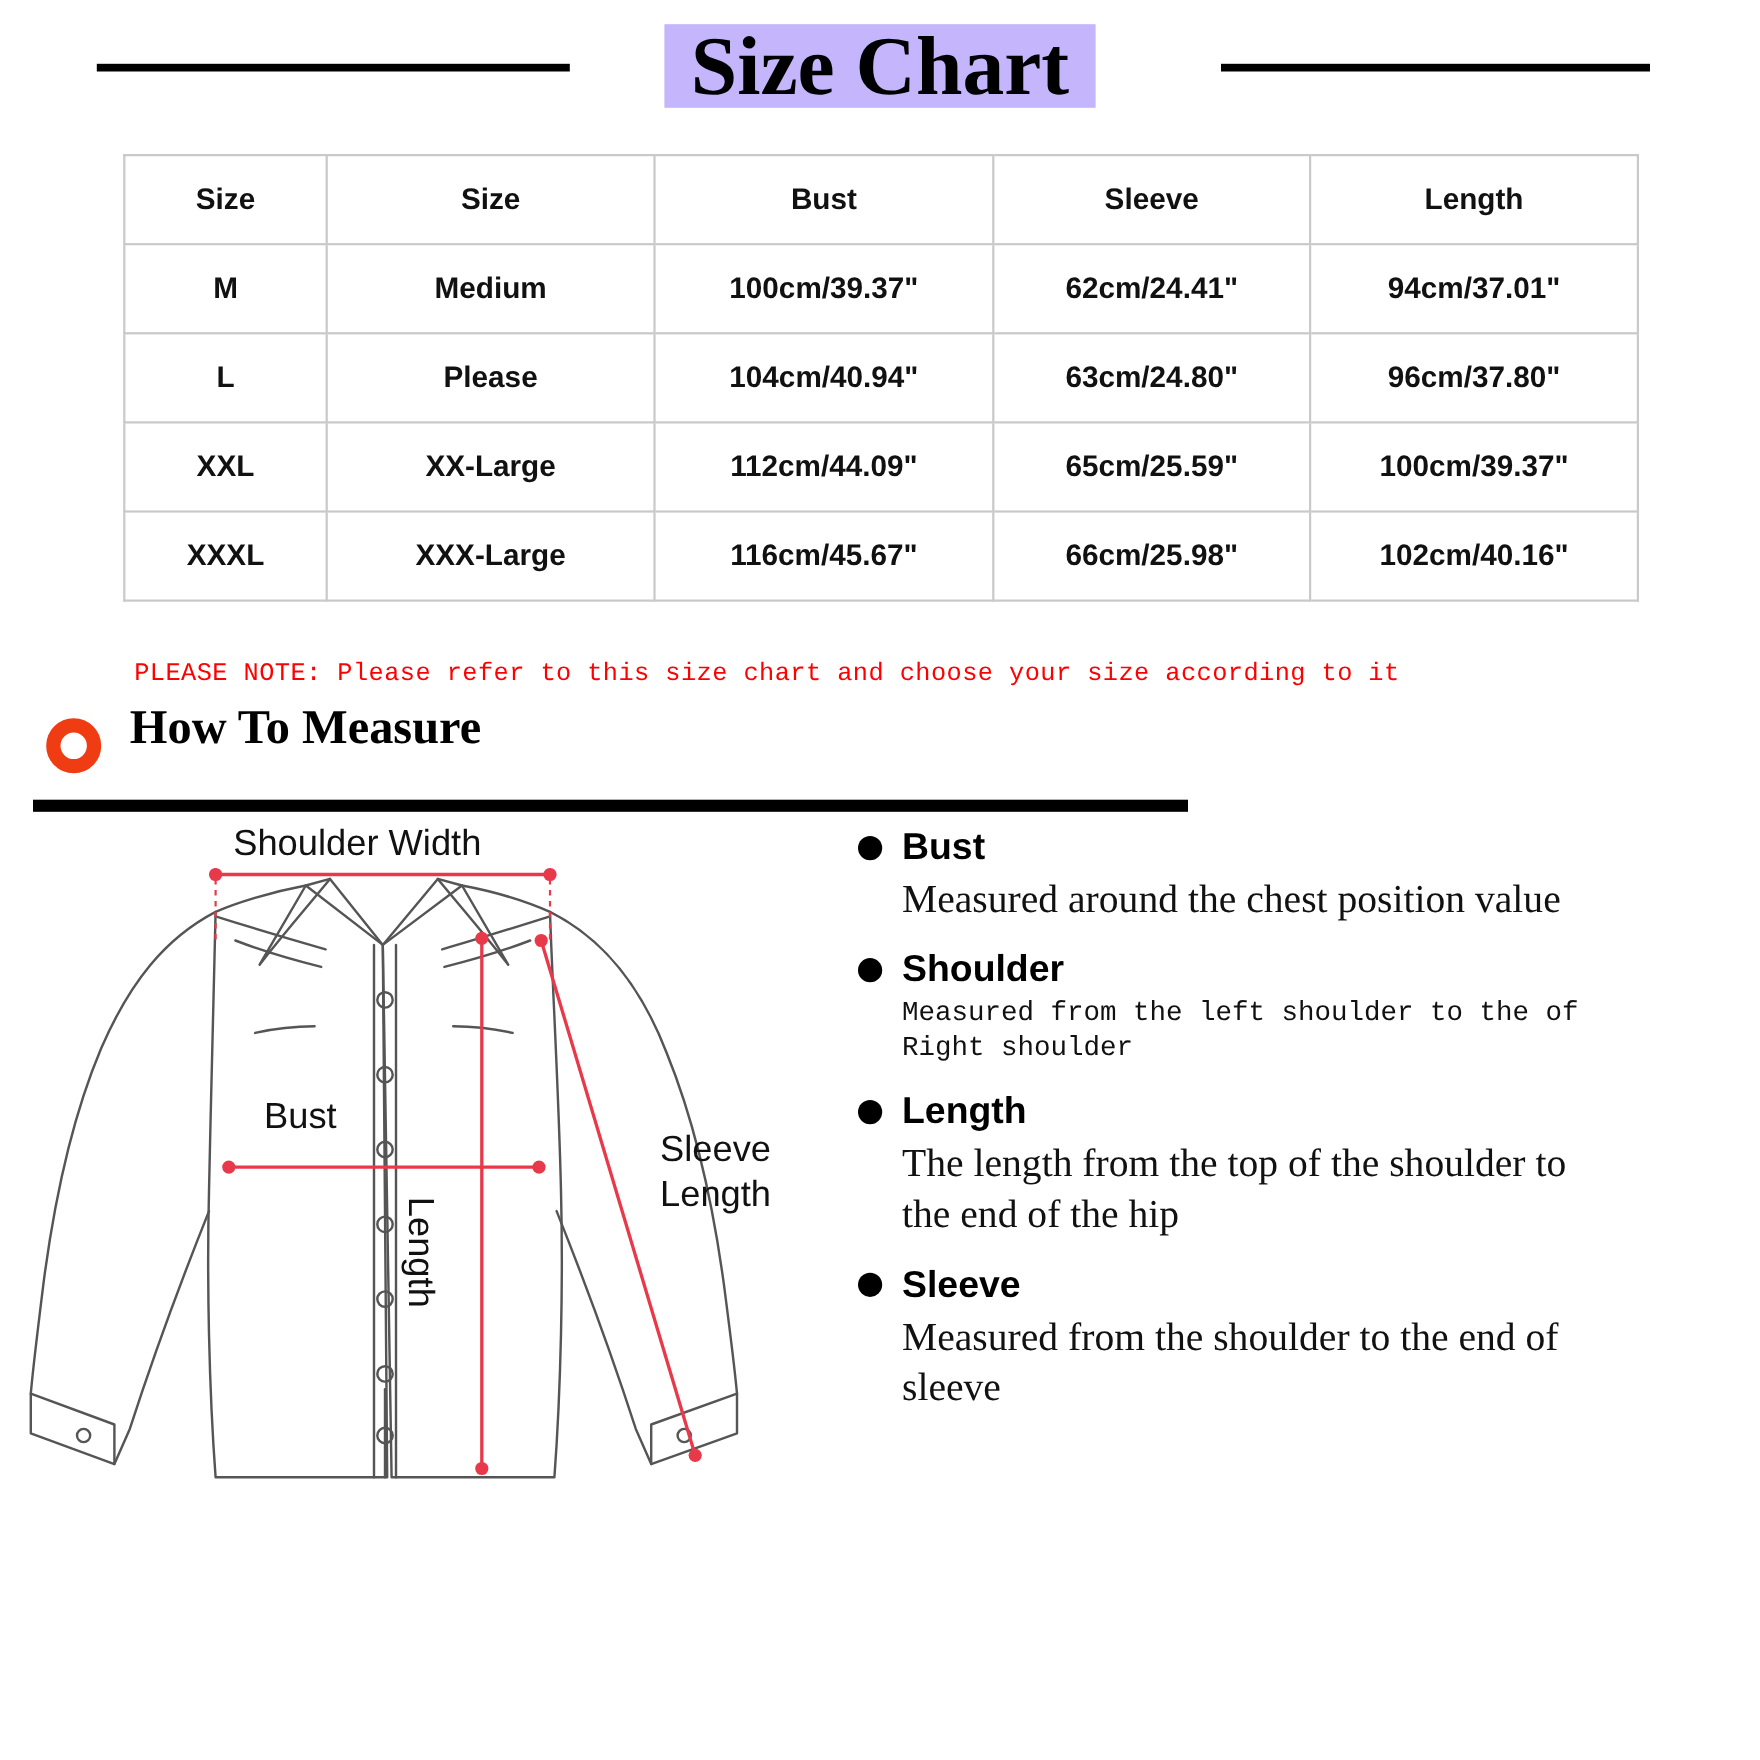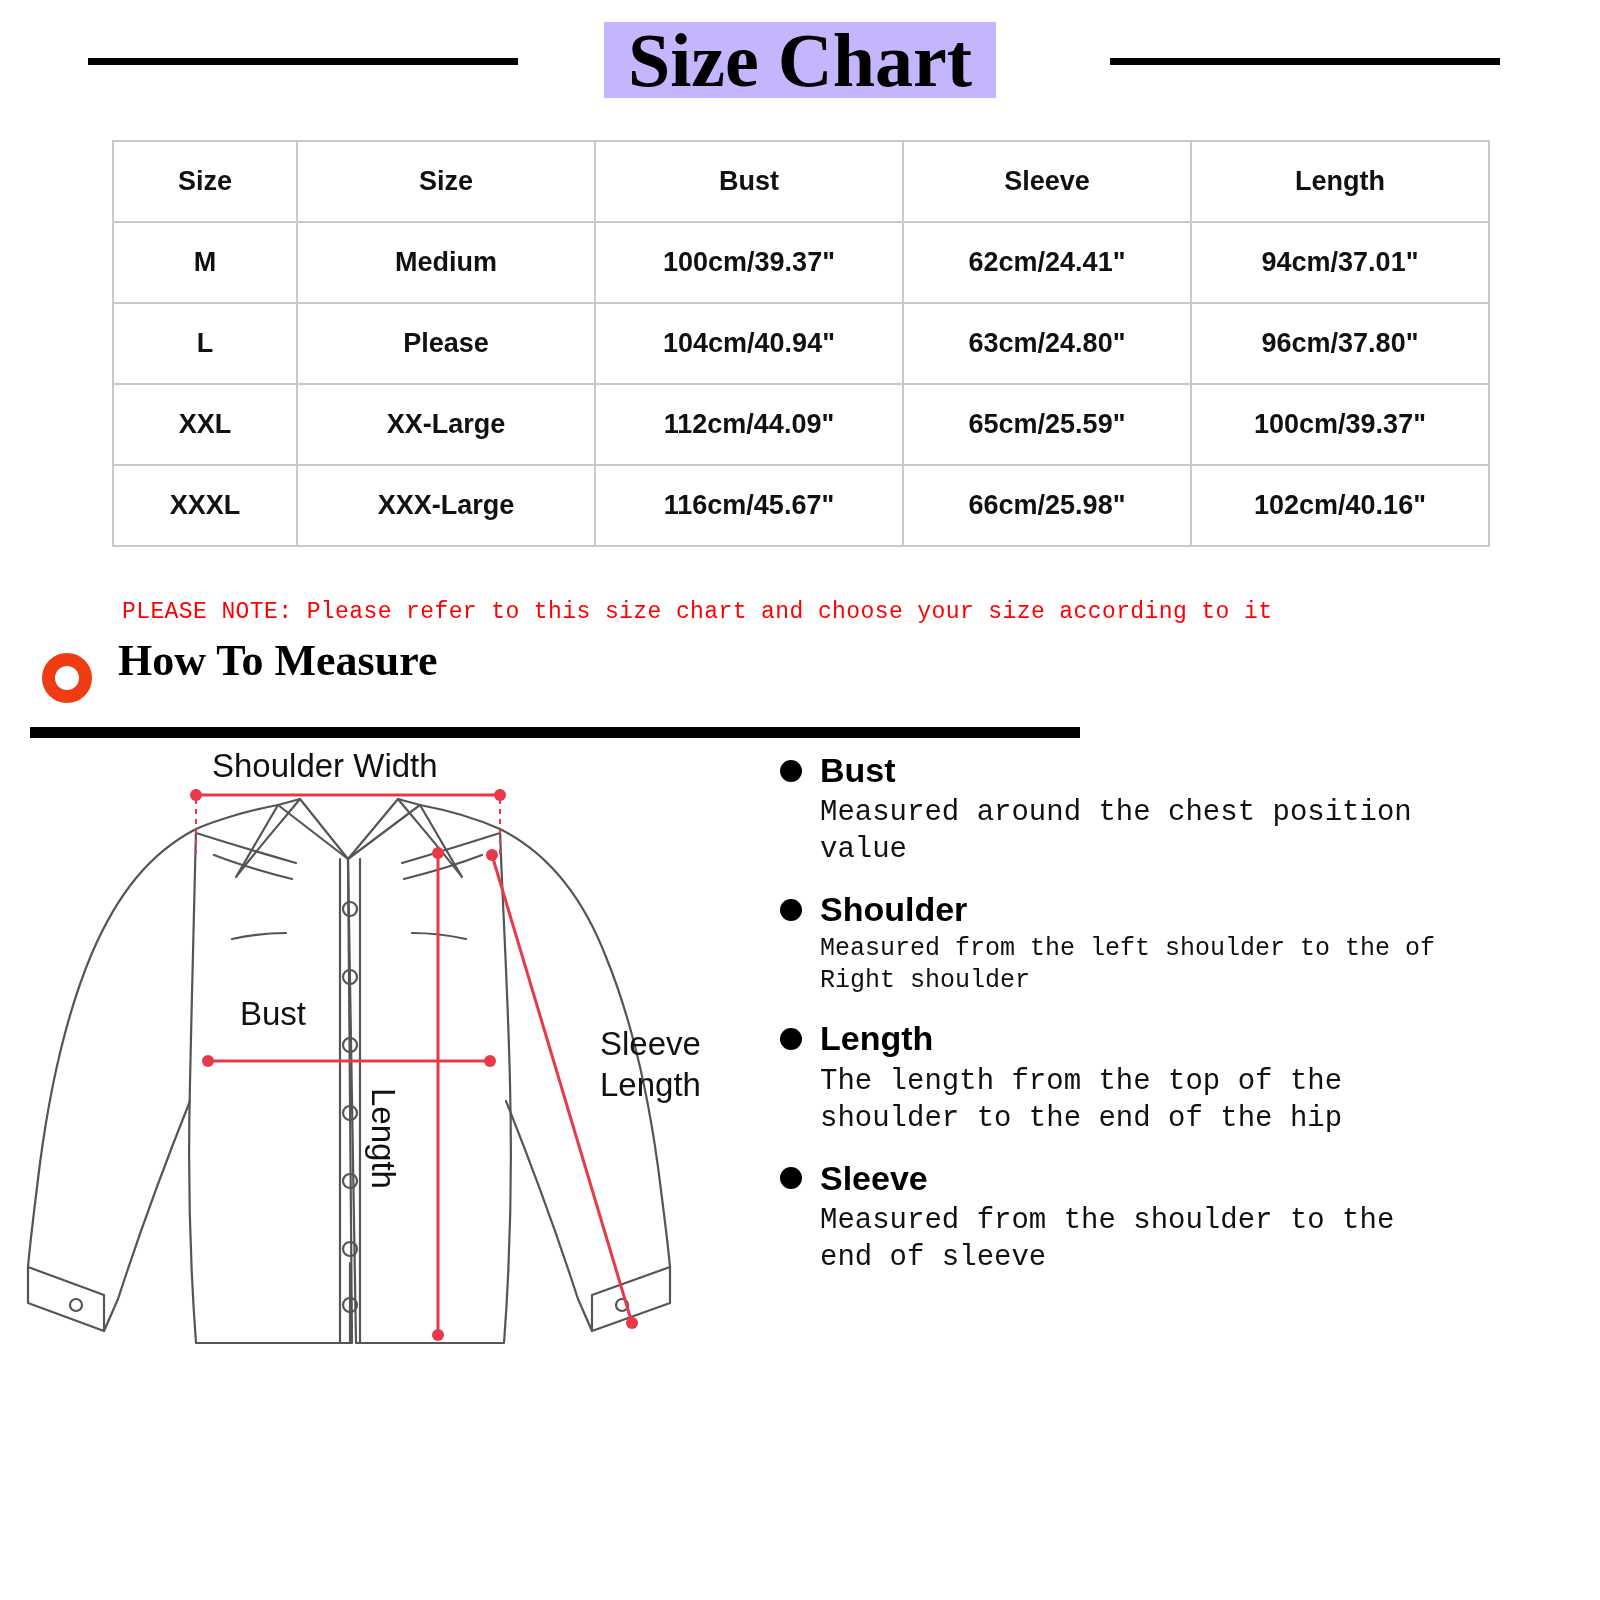--- a/index.html
+++ b/index.html
@@ -159,22 +159,22 @@
   }
   .def-term {
     font-family: "Liberation Sans", sans-serif;
     font-weight: 700;
     font-size: 34px;
     line-height: 1.15;
   }
   .def-body {
     margin-left: 40px;
     margin-top: 4px;
-    font-family: Liberation Mono, monospace;
-    font-size: 29px;
+    font-family: Liberation Serif, serif;
+    font-size: 36px;
     line-height: 1.28;
     color: #111;
     max-width: 640px;
   }
   .def-body.mono {
     font-family: "Liberation Mono", monospace;
     font-size: 25px;
     letter-spacing: 0px;
   }
 </style>

